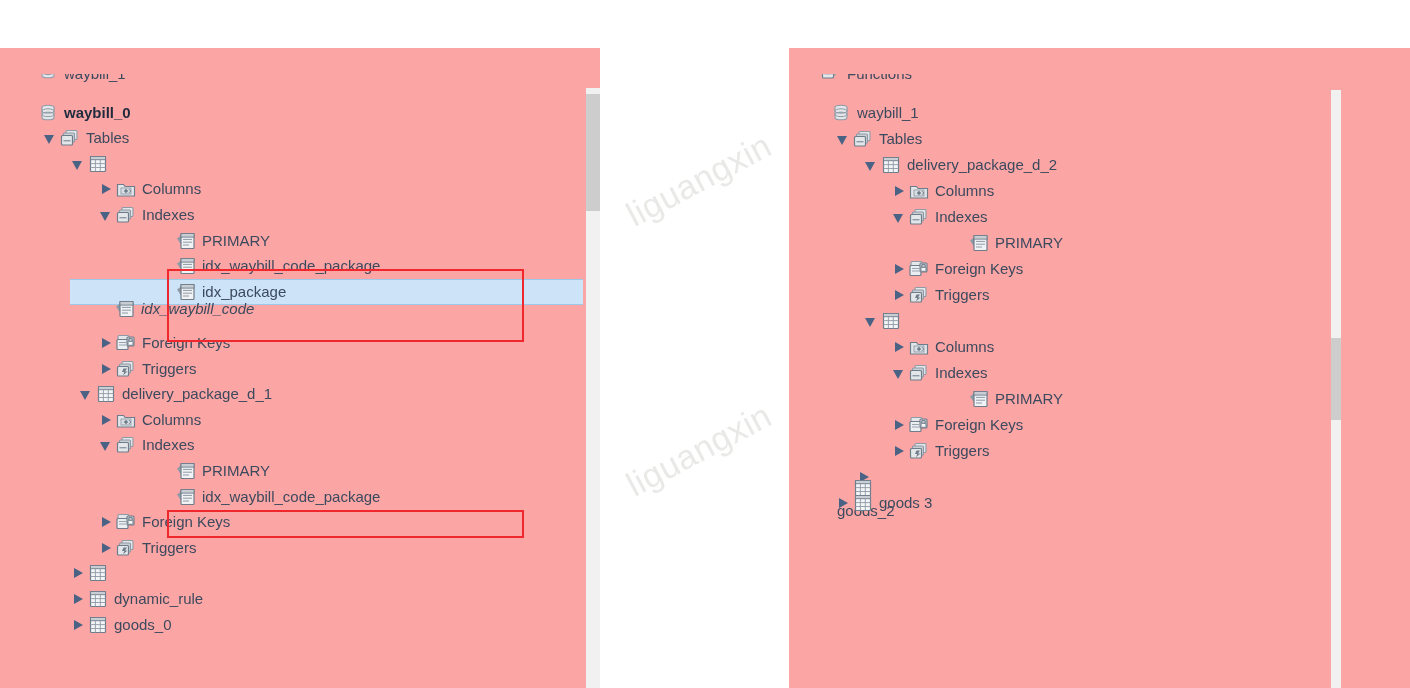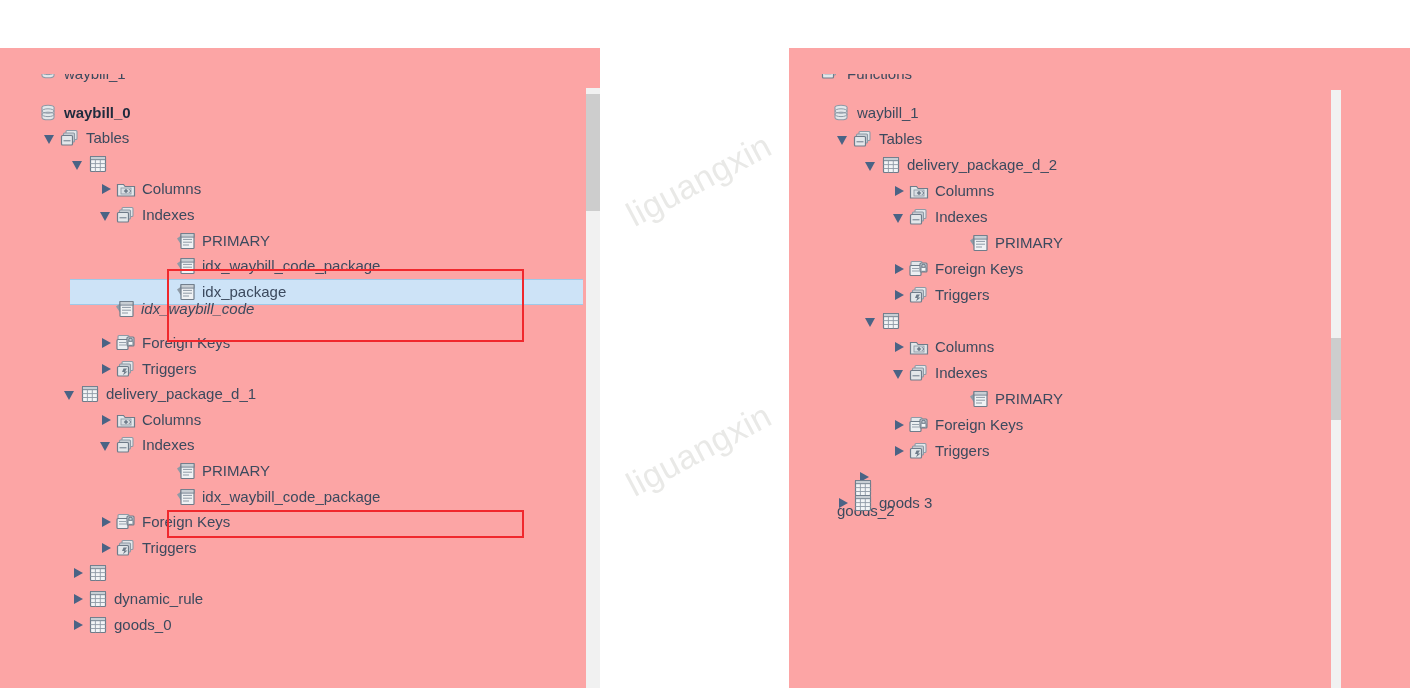--- a/index.html
+++ b/index.html
@@ -309,21 +309,21 @@
           <span class="ico">
             <svg width="20" height="20" viewBox="0 0 20 20">
               <rect x="6" y="2.5" width="11" height="9" rx="1" fill="#e3e7ea" stroke="#8e9aa6" stroke-width="1.1"></rect>
               <rect x="3.5" y="5" width="11" height="9" rx="1" fill="#c8ced4" stroke="#8e9aa6" stroke-width="1.1"></rect>
               <rect x="1.5" y="7.5" width="11" height="9.5" rx="1" fill="#e3e7ea" stroke="#6f7c8a" stroke-width="1.2"></rect>
               <path d="M7.5 9.5 L11 9.5 L9 12.5 L11.5 12.5 L7 16.3 L8.3 13 L6 13 Z" fill="#6f7c8a"></path>
             </svg>
           </span>
           <span class="label">Triggers</span>
         </div>
-        <div class="row" style="top: 333.2px; padding-left: 64px;">
+        <div class="row" style="top: 333.2px; padding-left: 80px;">
           <span class="arrow expanded"></span>
           <span class="ico">
             <svg width="20" height="20" viewBox="0 0 20 20">
               <rect x="2.5" y="2.5" width="15" height="15" rx="1" fill="#f2f4f6" stroke="#6f7c8a" stroke-width="1.2"></rect>
               <rect x="2.5" y="2.5" width="15" height="3.2" fill="#c8ced4" stroke="#6f7c8a" stroke-width="0.9"></rect>
               <line x1="7.4" y1="5.7" x2="7.4" y2="17.5" stroke="#8e9aa6" stroke-width="0.9"></line>
               <line x1="12.3" y1="5.7" x2="12.3" y2="17.5" stroke="#8e9aa6" stroke-width="0.9"></line>
               <line x1="2.5" y1="9.6" x2="17.5" y2="9.6" stroke="#8e9aa6" stroke-width="0.9"></line>
               <line x1="2.5" y1="13.5" x2="17.5" y2="13.5" stroke="#8e9aa6" stroke-width="0.9"></line>
             </svg>

